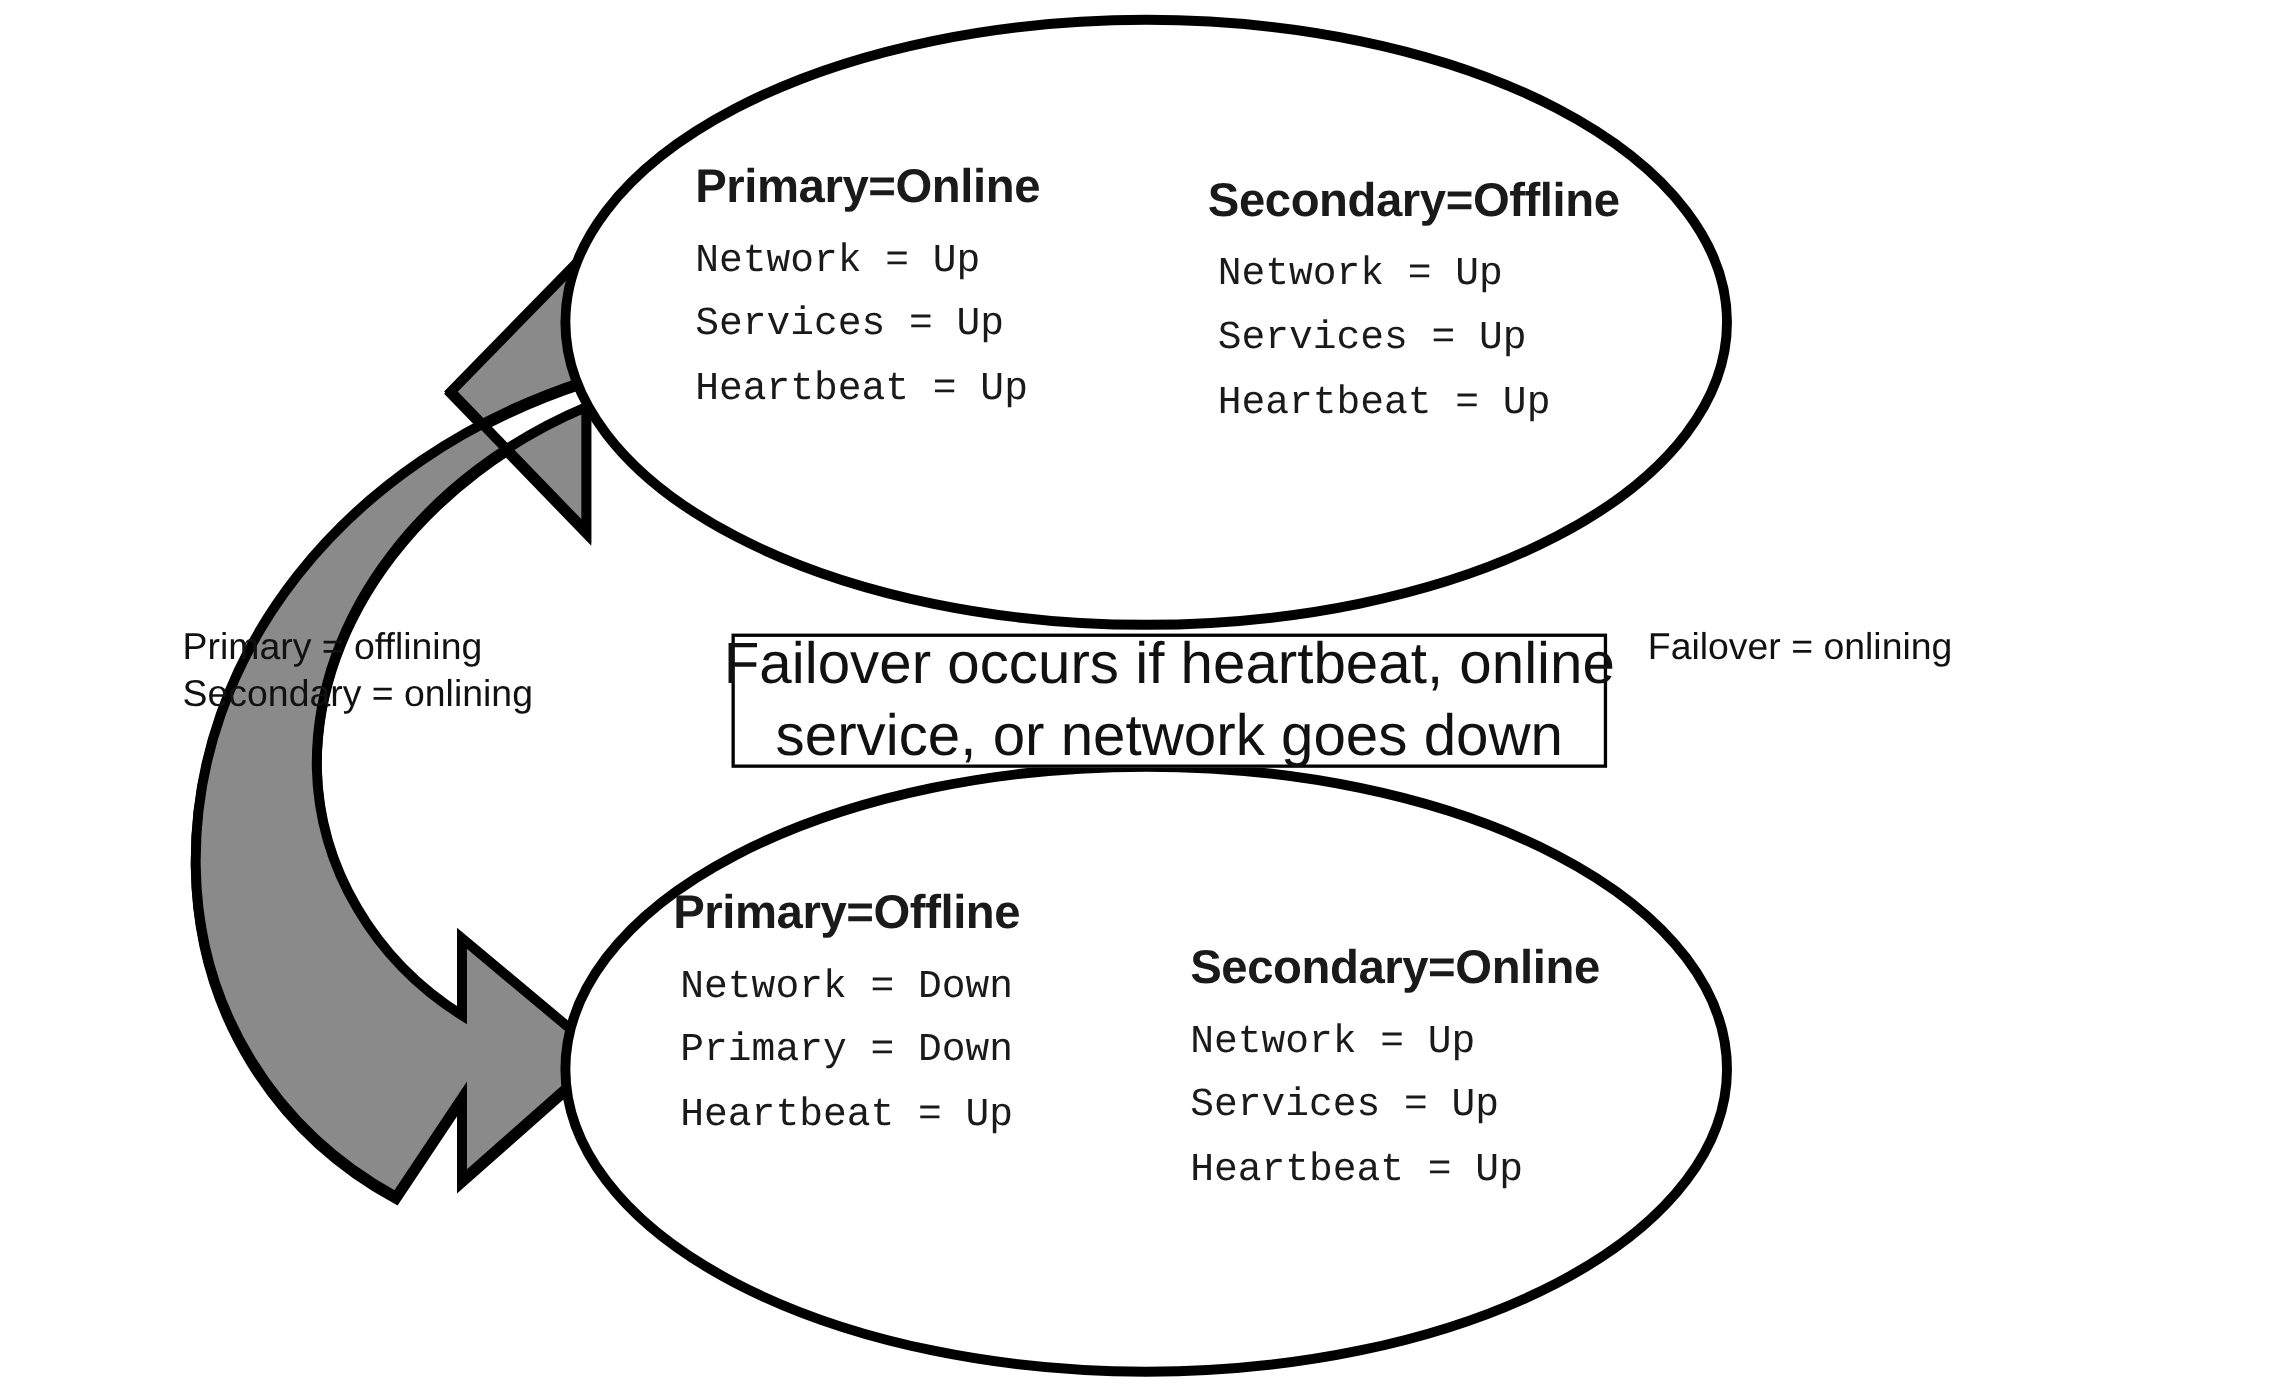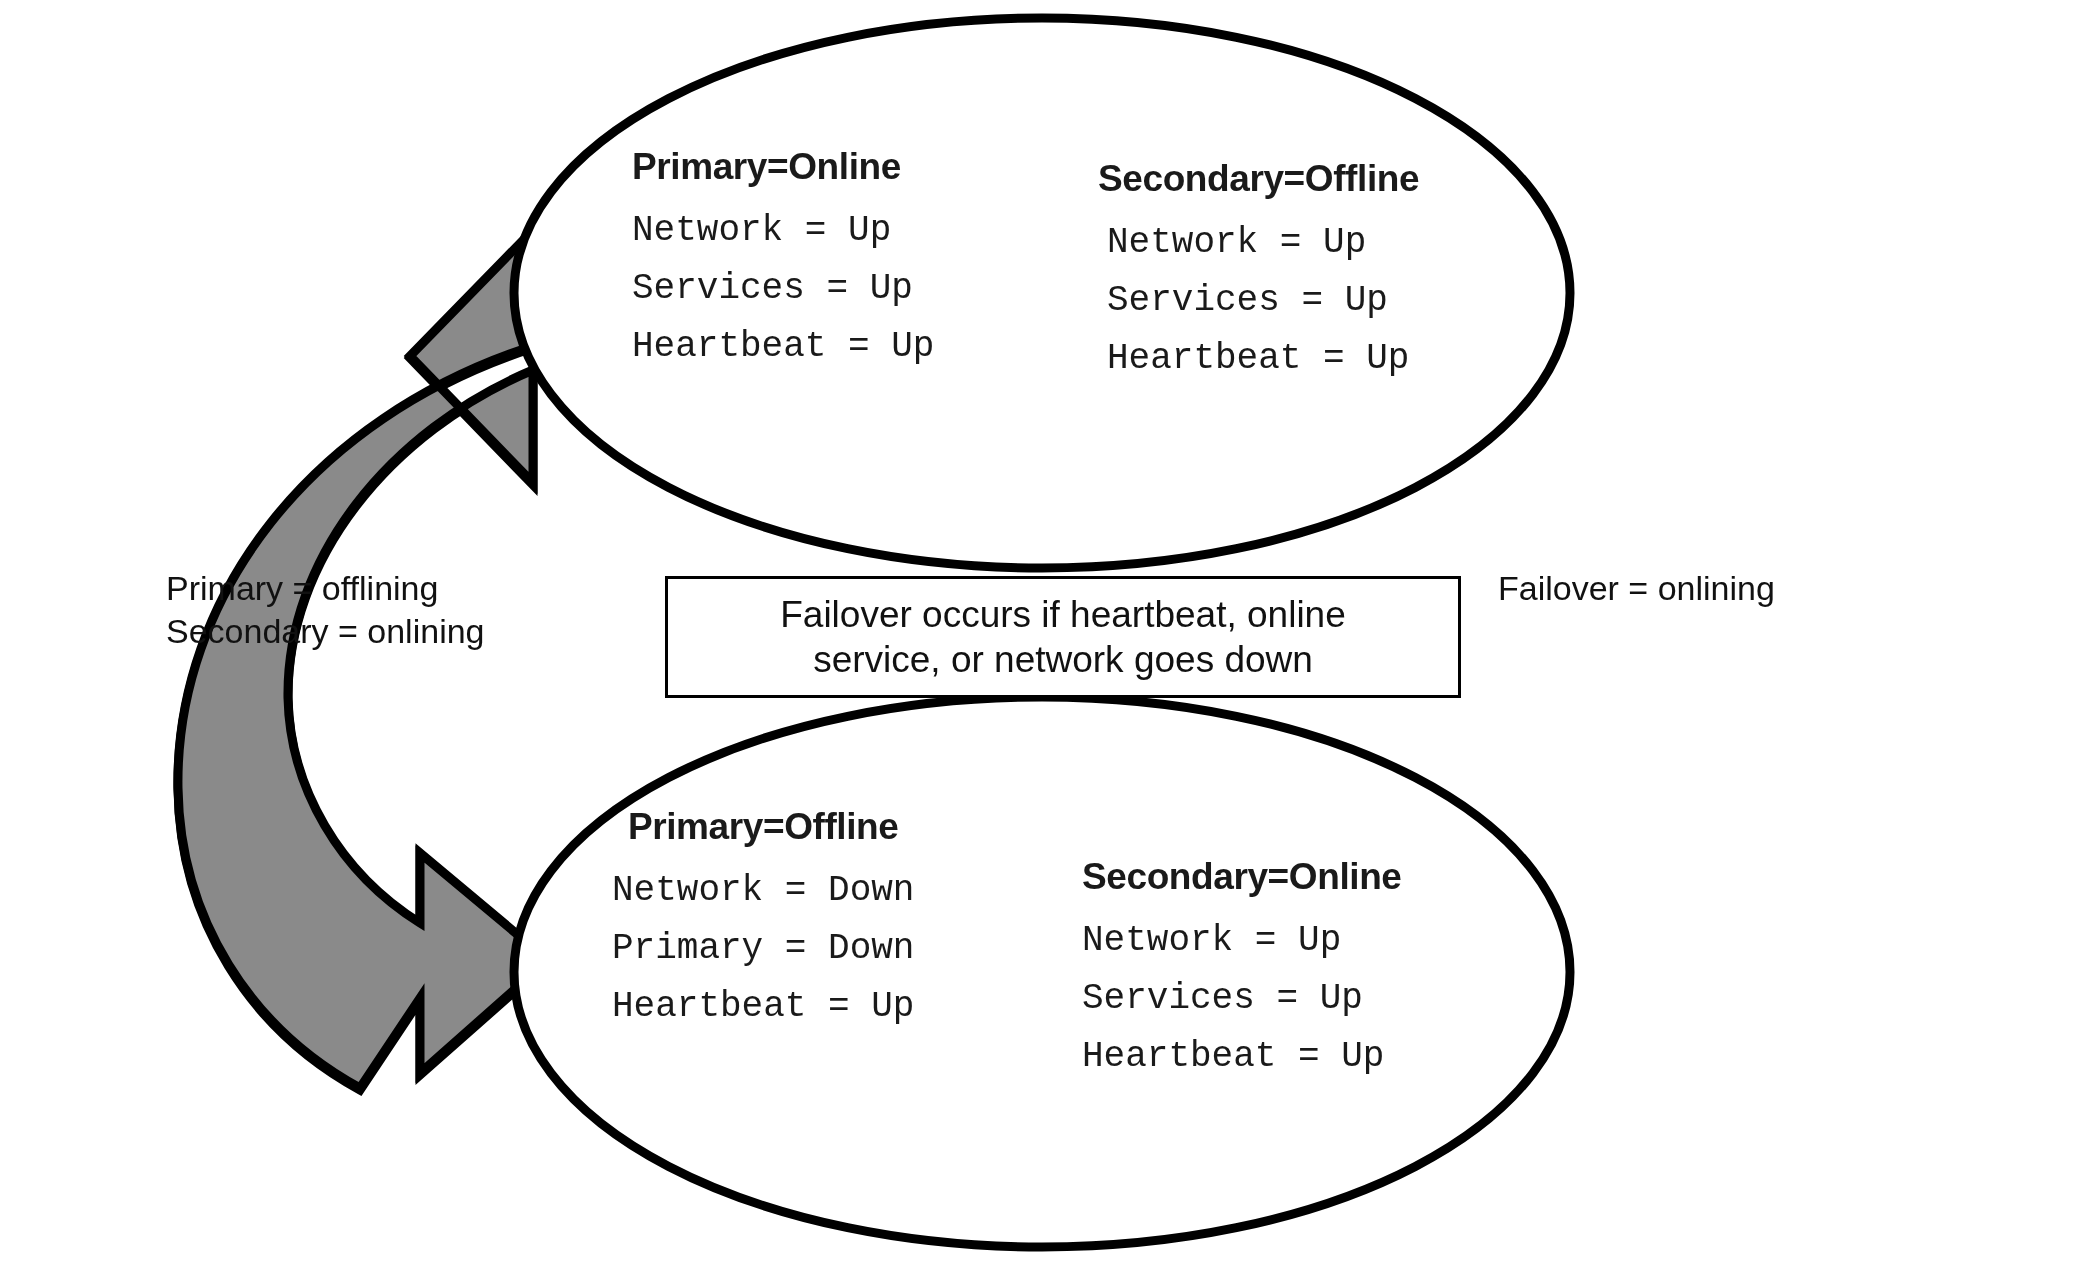--- a/index.html
+++ b/index.html
@@ -30,21 +30,21 @@
     top: 0;
     width: 2084px;
     height: 1262px;
   }
   .state-block {
     position: absolute;
     color: #1a1a1a;
   }
   .state-title {
     font-weight: bold;
-    font-size: 37px;
+    font-size: 43px;
     letter-spacing: -0.4px;
     line-height: 1.05;
     white-space: nowrap;
     font-family: "Liberation Sans", sans-serif;
   }
   .state-line {
     font-size: 36px;
     line-height: 1.12;
     white-space: nowrap;
     margin-top: 18px;
@@ -70,21 +70,21 @@
     height: 122px;
     border: 3px solid #000000;
     background: #ffffff;
     box-sizing: border-box;
     display: flex;
     flex-direction: column;
     align-items: center;
     justify-content: center;
   }
   #failover-box .fo-line {
-    font-size: 37px;
+    font-size: 53px;
     line-height: 1.22;
     color: #111111;
     white-space: nowrap;
     text-align: center;
     font-family: "Liberation Sans", sans-serif;
   }
 </style>
 </head>
 <body>
 

